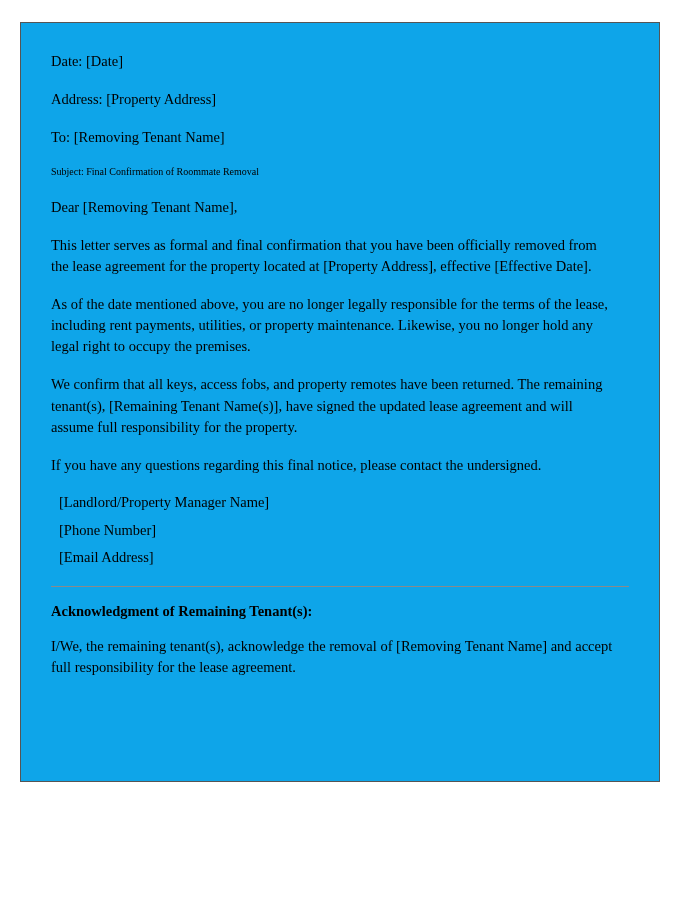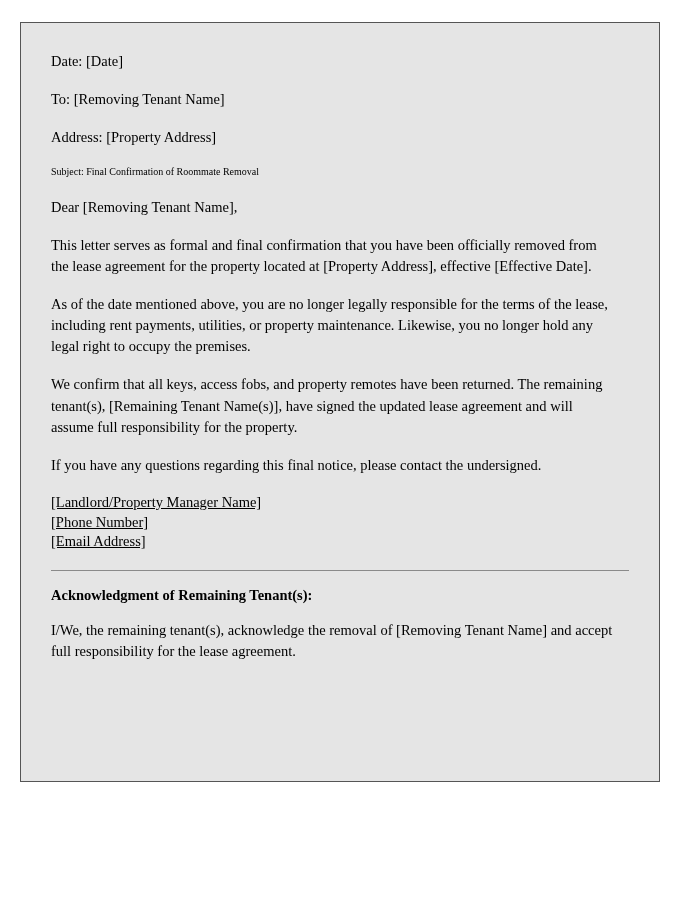--- a/index.html
+++ b/index.html
@@ -20,21 +20,21 @@
     box-sizing: border-box;
   }
   .letter-card {
     position: absolute;
     left: 20px;
     top: 22px;
     width: 640px;
     height: 760px;
     border: 1px solid #555555;
     box-sizing: border-box;
-    background: #e5e5e5;
+    background: #0ea5e9;
     padding: 28px 30px 20px 30px;
   }
   .line {
     font-size: 14.5px;
     line-height: 1.45;
     margin: 0 0 17px 0;
   }
   .para {
     font-size: 14.5px;
     line-height: 1.46;
@@ -46,22 +46,21 @@
     font-weight: normal;
     margin: 0 0 17px 0;
     line-height: 1.45;
   }
   .block-lines {
     font-size: 14.5px;
     line-height: 1.35;
     margin: 0 0 16px 0;
   }
   .block-lines div {
-    margin: 0;
-    text-decoration: underline;
+    margin: 8px;
   }
   .divider {
     border: none;
     border-top: 1px solid #8a8a8a;
     margin: 18px 0 16px 0;
   }
   .ack-title {
     font-size: 14.5px;
     font-weight: bold;
     margin: 0 0 16px 0;
@@ -72,22 +71,22 @@
     line-height: 1.45;
   }
 </style>
 </head>
 <body>
 
 <div class="page">
   <div class="letter-card">
 
     <p class="line">Date: [Date]</p>
+    <p class="line">Address: [Property Address]</p>
     <p class="line">To: [Removing Tenant Name]</p>
-    <p class="line">Address: [Property Address]</p>
 
     <p class="subject">Subject: Final Confirmation of Roommate Removal</p>
 
     <p class="line">Dear [Removing Tenant Name],</p>
 
     <p class="para">This letter serves as formal and final confirmation that you have been officially removed from the lease agreement for the property located at [Property Address], effective [Effective Date].</p>
     <p class="para">As of the date mentioned above, you are no longer legally responsible for the terms of the lease, including rent payments, utilities, or property maintenance. Likewise, you no longer hold any legal right to occupy the premises.</p>
     <p class="para">We confirm that all keys, access fobs, and property remotes have been returned. The remaining tenant(s), [Remaining Tenant Name(s)], have signed the updated lease agreement and will assume full responsibility for the property.</p>
     <p class="para">If you have any questions regarding this final notice, please contact the undersigned.</p>
 

